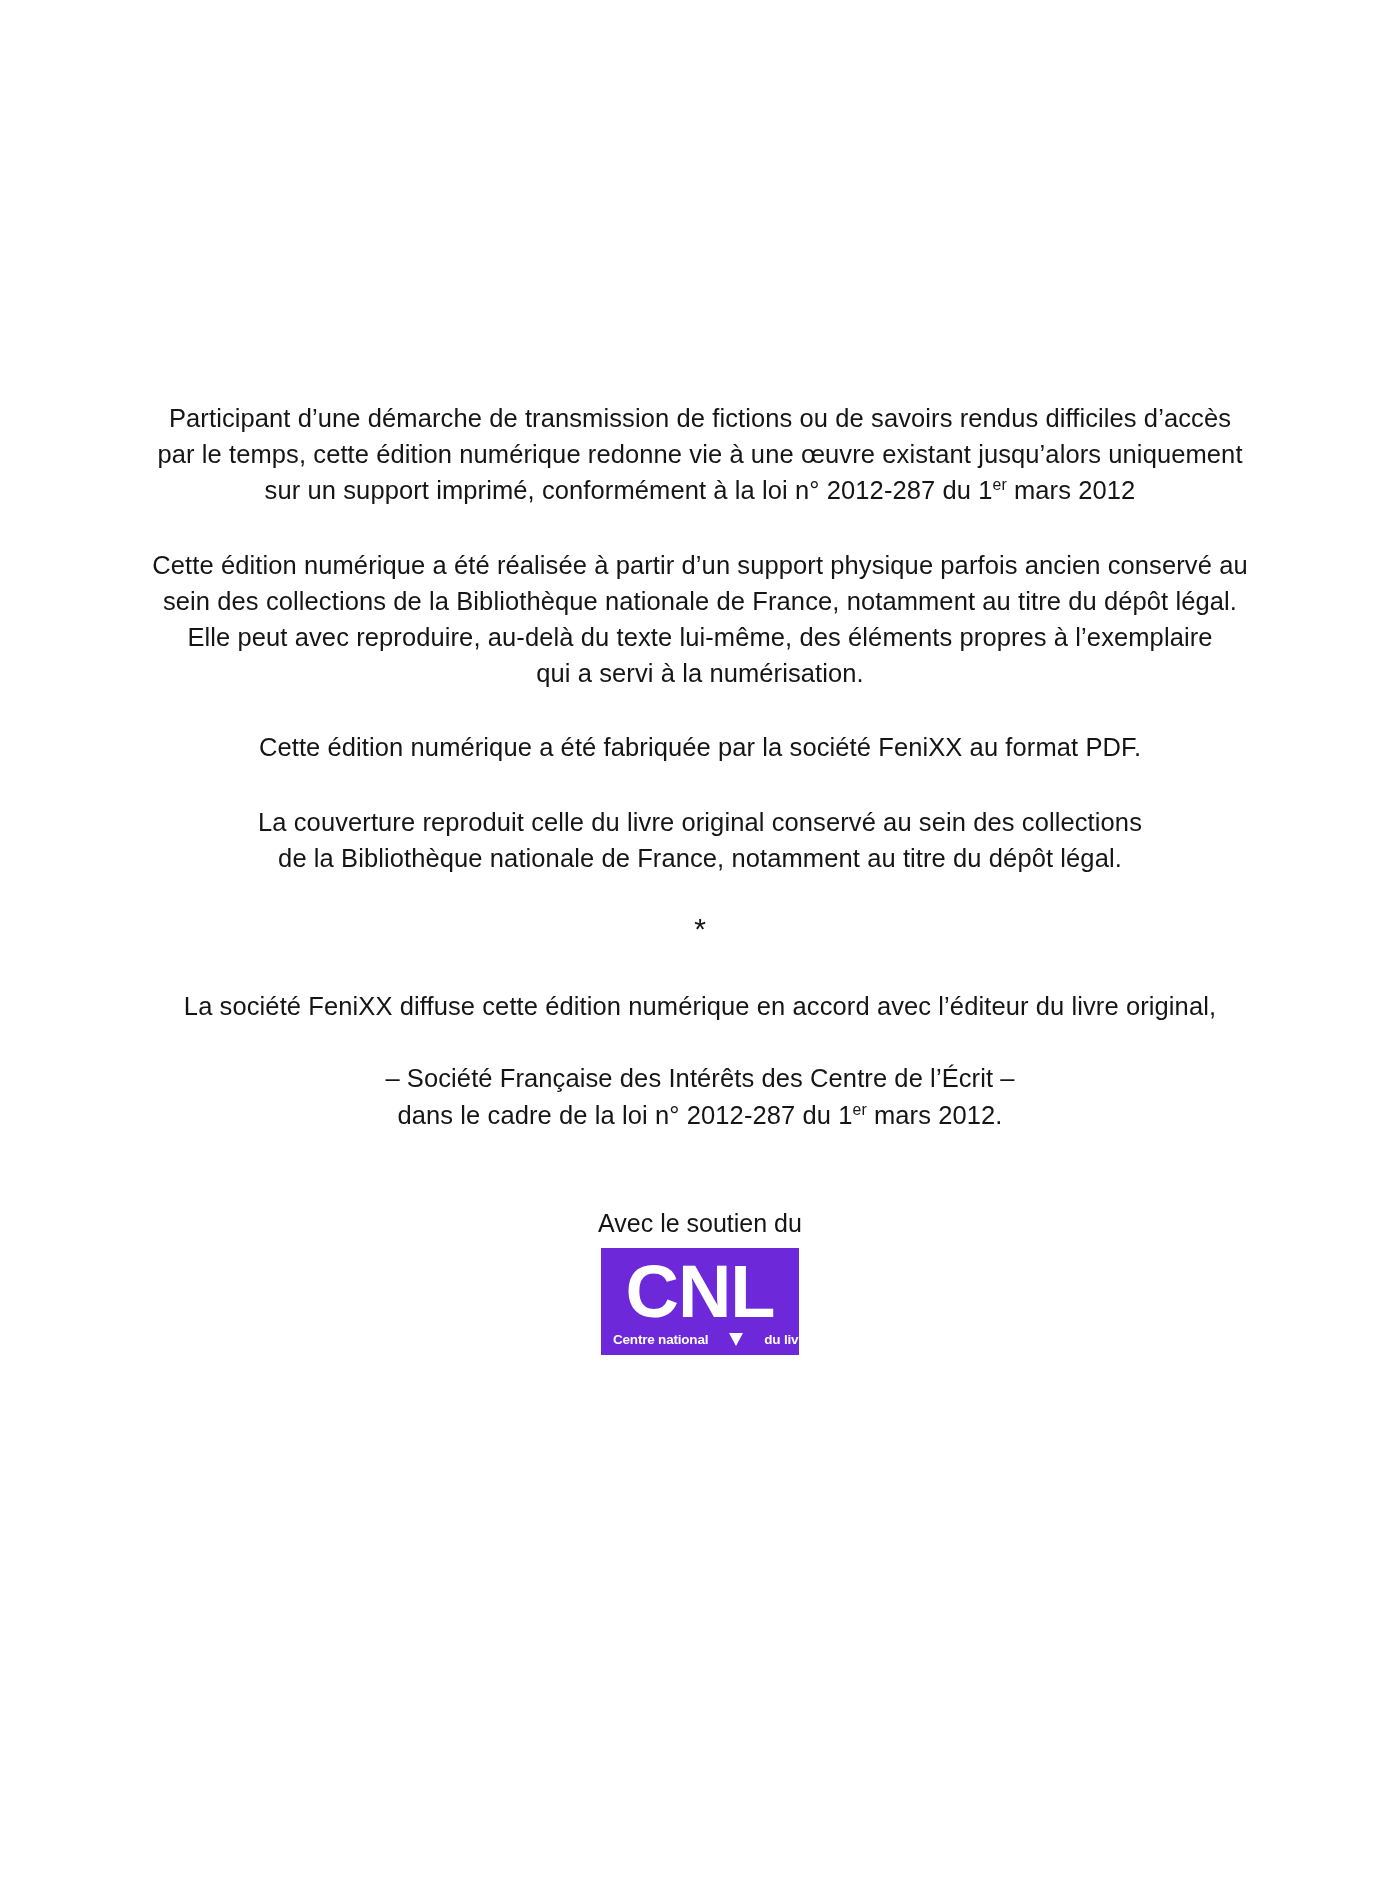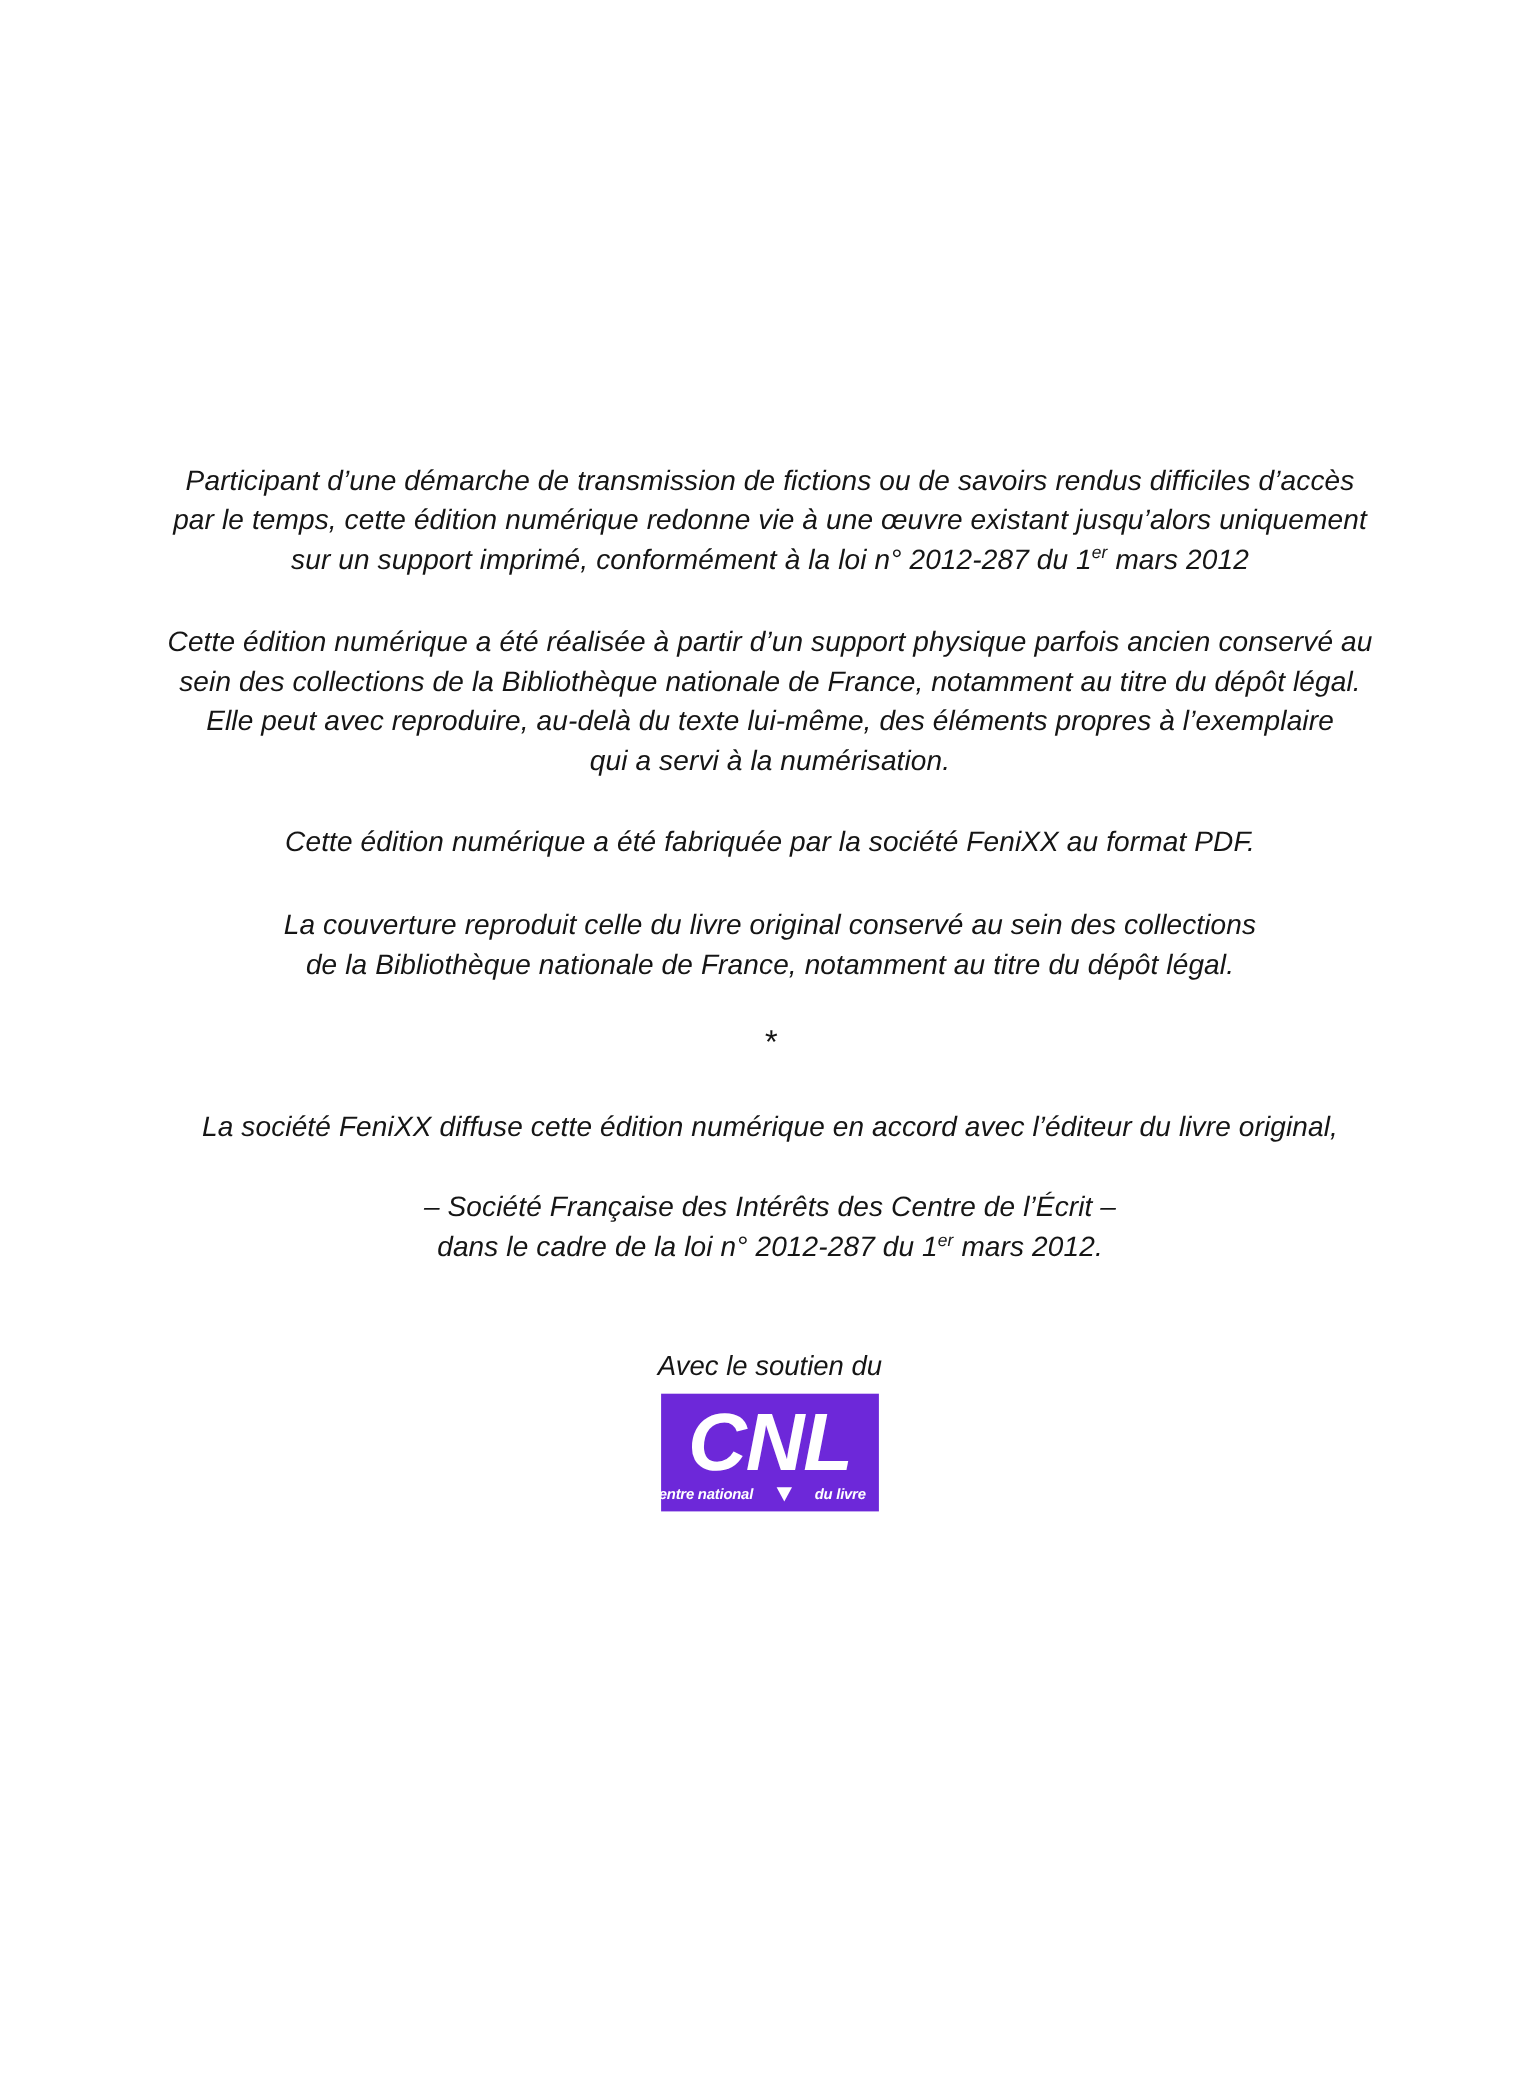--- a/index.html
+++ b/index.html
@@ -20,24 +20,23 @@
     width: 1400px;
     height: 1901px;
     box-sizing: border-box;
     padding: 0;
     position: relative;
   }
   .content {
     position: absolute;
     left: 50%;
     transform: translateX(-50%);
-    top: 419px;
+    top: 400px;
     width: 1180px;
     text-align: center;
-    font-style: italic;
   }
   .para {
     font-size: 25.5px;
     line-height: 1.42;
     margin: 0 0 38px 0;
     letter-spacing: 0.1px;
     color: #151515;
   }
   .para sup {
     font-size: 0.62em;
@@ -73,21 +72,21 @@
     font-weight: bold;
     font-size: 74px;
     line-height: 0.92;
     letter-spacing: -1px;
     display: block;
     color: #ffffff;
   }
   .cnl-sub {
     display: flex;
     align-items: center;
-    justify-content: flex-end;
+    justify-content: space-between;
     gap: 21px;
     margin-top: 6px;
   }
   .cnl-sub span.txt {
     font-size: 13.5px;
     font-weight: bold;
     letter-spacing: -0.2px;
     color: #ffffff;
     white-space: nowrap;
   }

